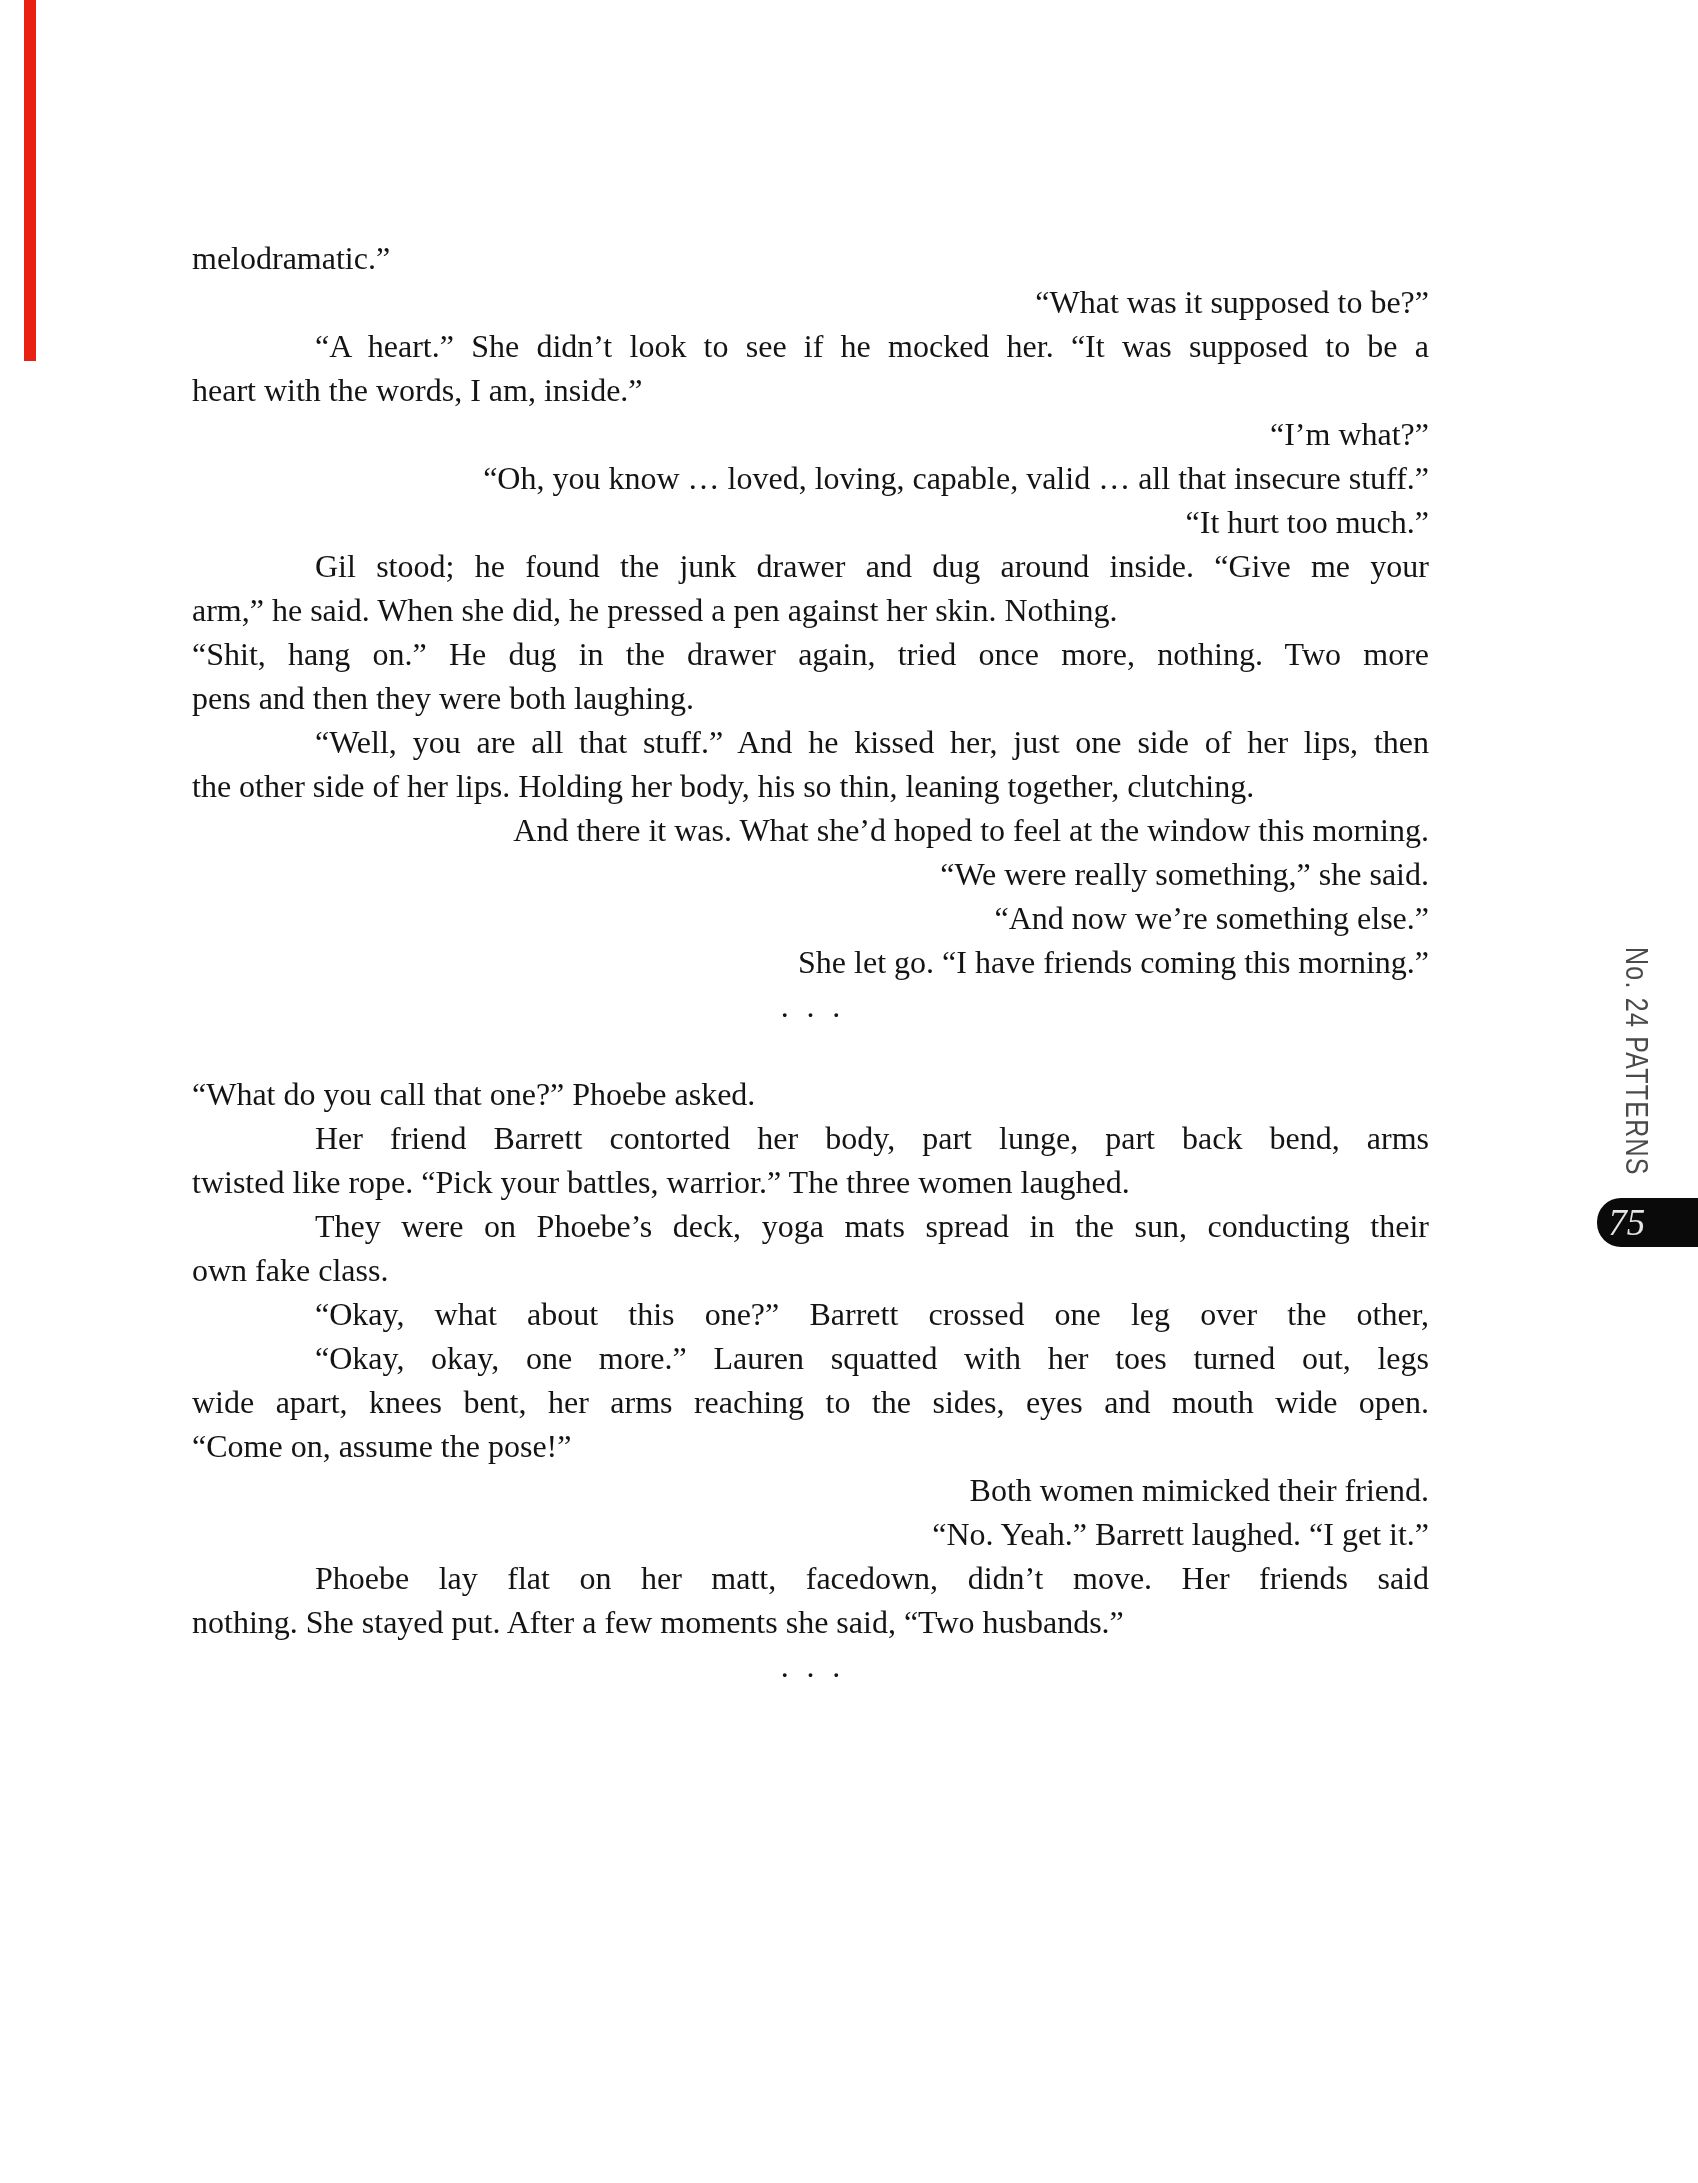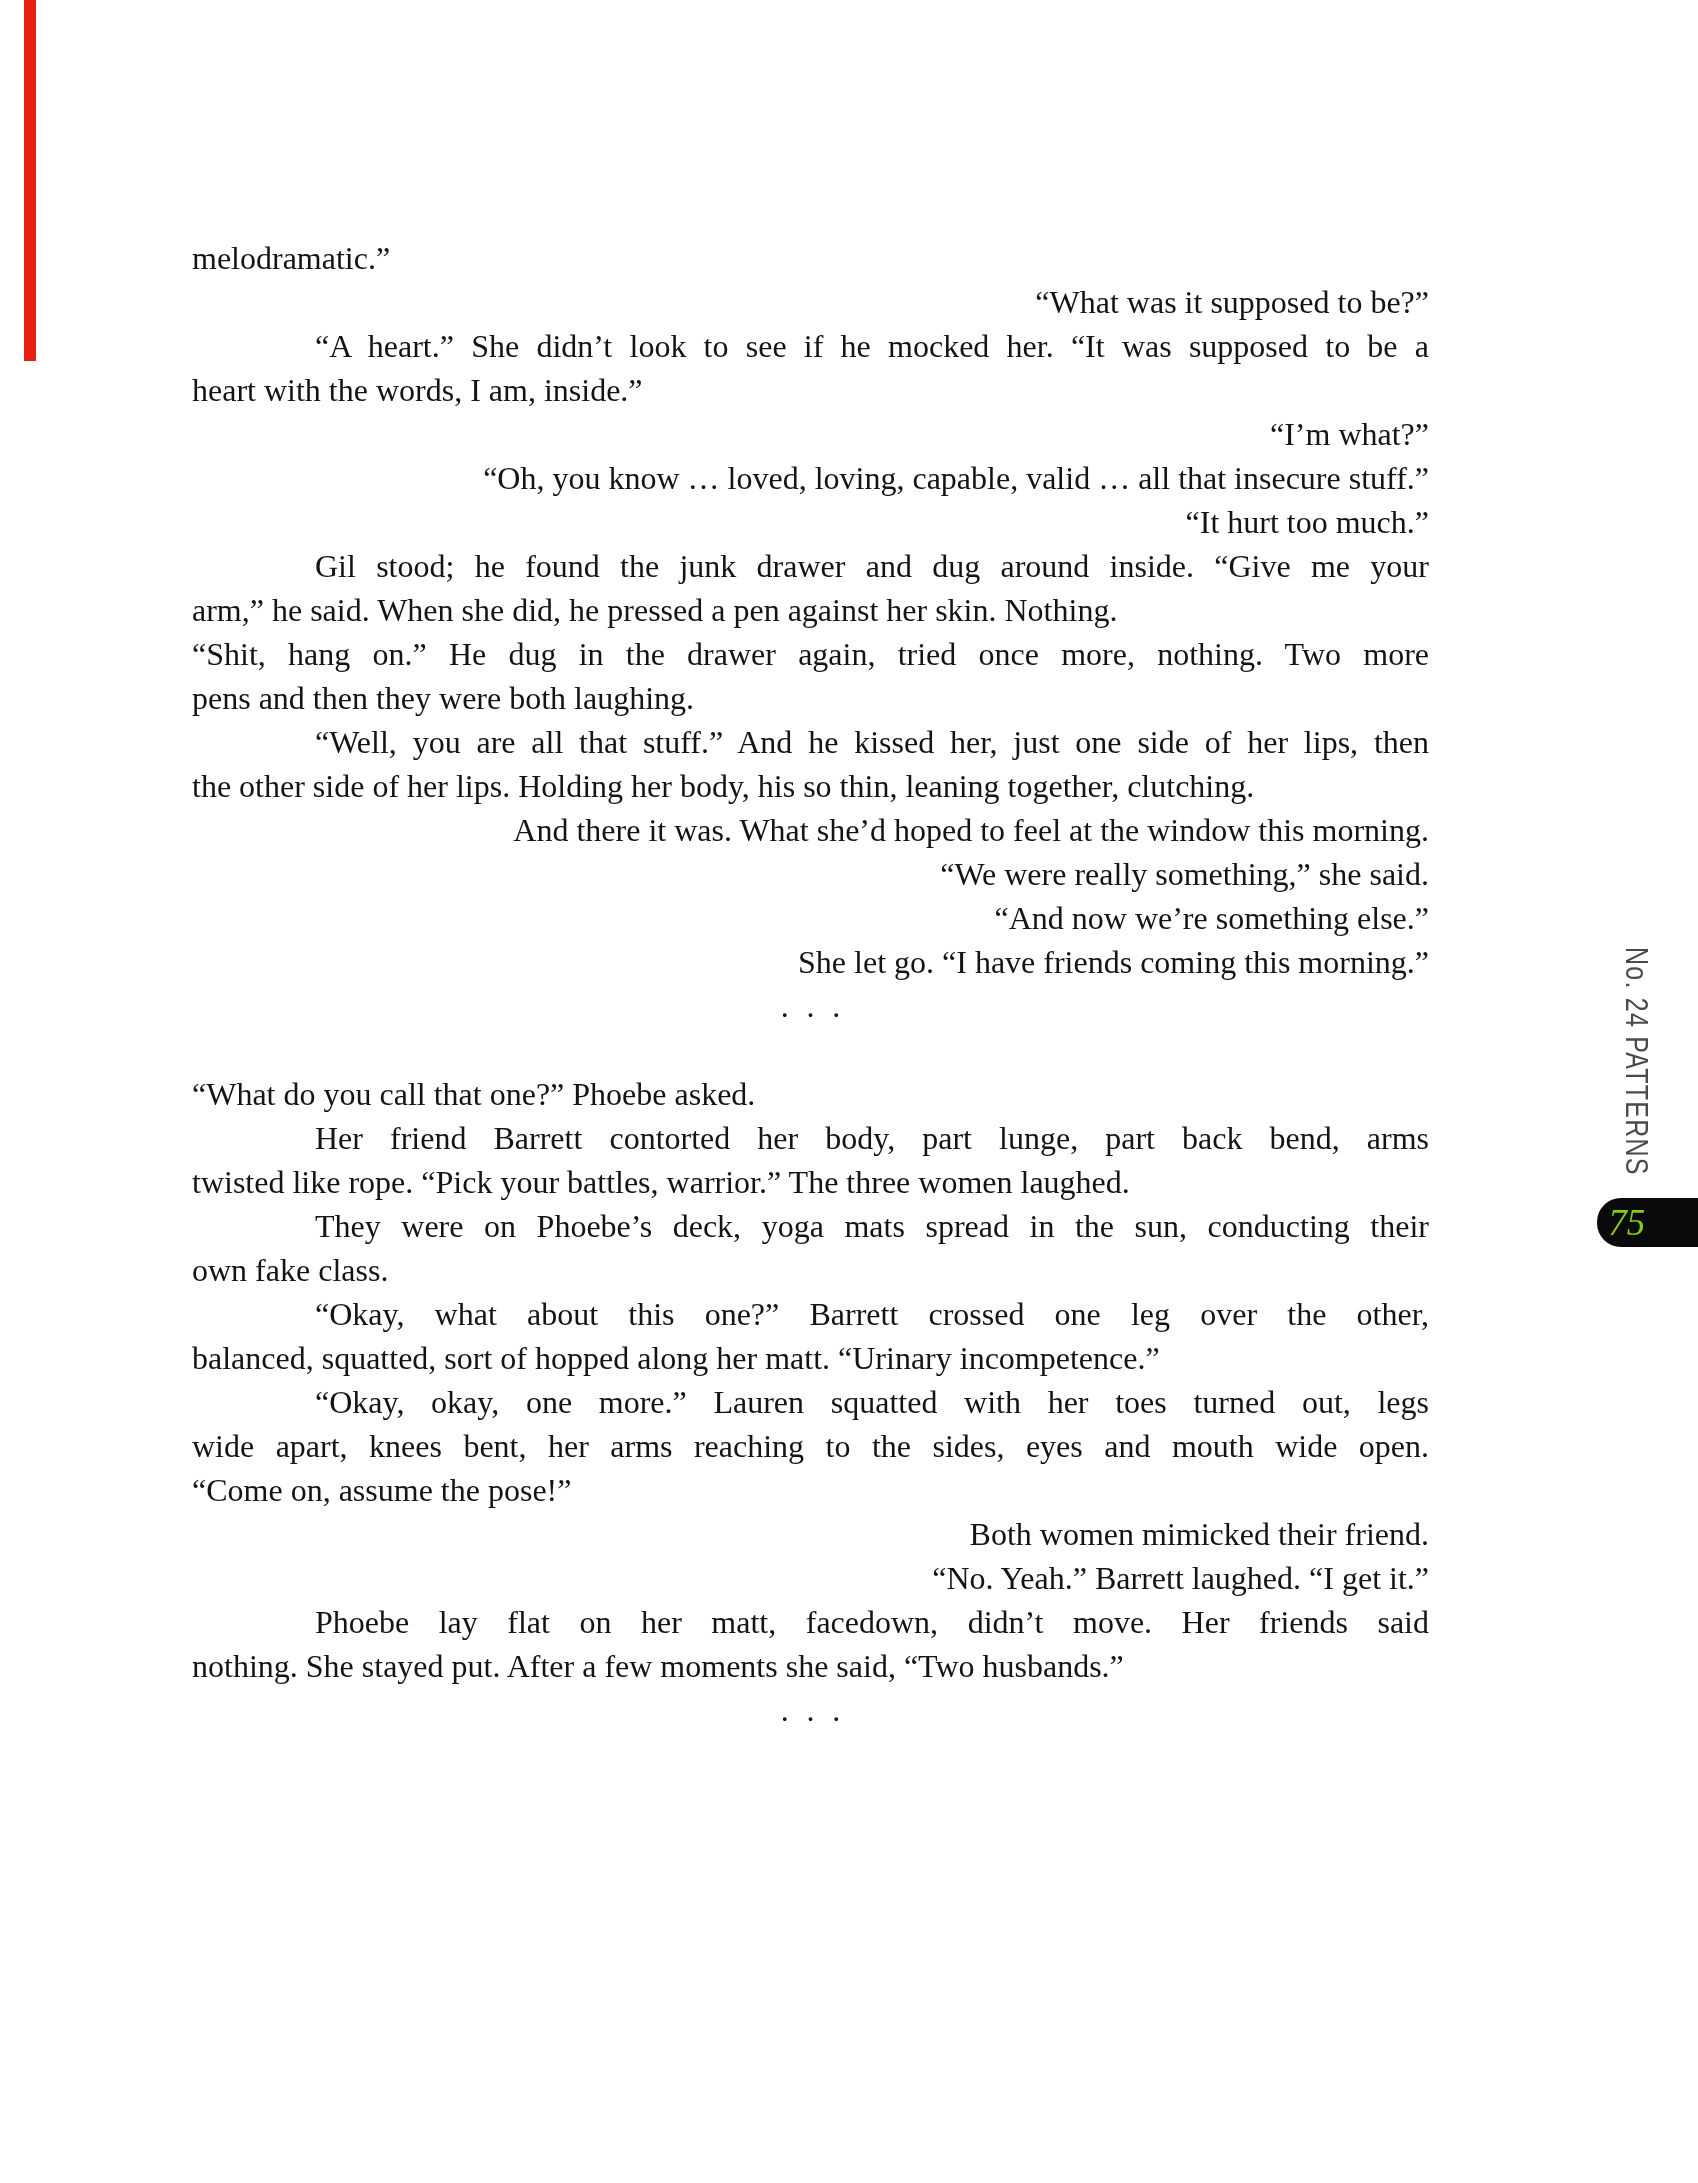--- a/index.html
+++ b/index.html
@@ -70,21 +70,21 @@
     border-radius: 24px 0 0 24px;
     display: flex;
     align-items: center;
     padding-left: 11.3px;
     box-sizing: border-box;
   }
   .page-badge .num {
     font-family: "Liberation Serif", "DejaVu Serif", serif;
     font-style: italic;
     font-size: 37px;
-    color: #84cc16;
+    color: #e5e5e5;
     line-height: 1;
   }
 </style>
 </head>
 <body>
 
 <div class="ribbon"></div>
 
 <div class="page-text">
     <div class="ln">melodramatic.”</div>
@@ -105,21 +105,20 @@
     <div class="ln i">“And now we’re something else.”</div>
     <div class="ln i">She let go. “I have friends coming this morning.”</div>
     <div class="sep">. . .</div>
     <div class="gap"></div>
     <div class="ln">“What do you call that one?” Phoebe asked.</div>
     <div class="ln i j">Her friend Barrett contorted her body, part lunge, part back bend, arms</div>
     <div class="ln">twisted like rope. “Pick your battles, warrior.” The three women laughed.</div>
     <div class="ln i j">They were on Phoebe’s deck, yoga mats spread in the sun, conducting their</div>
     <div class="ln">own fake class.</div>
     <div class="ln i j">“Okay, what about this one?” Barrett crossed one leg over the other,</div>
-    <div class="ln">balanced, squatted, sort of hopped along her matt. “Urinary incompetence.”</div>
     <div class="ln i j">“Okay, okay, one more.” Lauren squatted with her toes turned out, legs</div>
     <div class="ln j">wide apart, knees bent, her arms reaching to the sides, eyes and mouth wide open.</div>
     <div class="ln">“Come on, assume the pose!”</div>
     <div class="ln i">Both women mimicked their friend.</div>
     <div class="ln i">“No. Yeah.” Barrett laughed. “I get it.”</div>
     <div class="ln i j">Phoebe lay flat on her matt, facedown, didn’t move. Her friends said</div>
     <div class="ln">nothing. She stayed put. After a few moments she said, “Two husbands.”</div>
     <div class="sep">. . .</div>
   </div>
 

